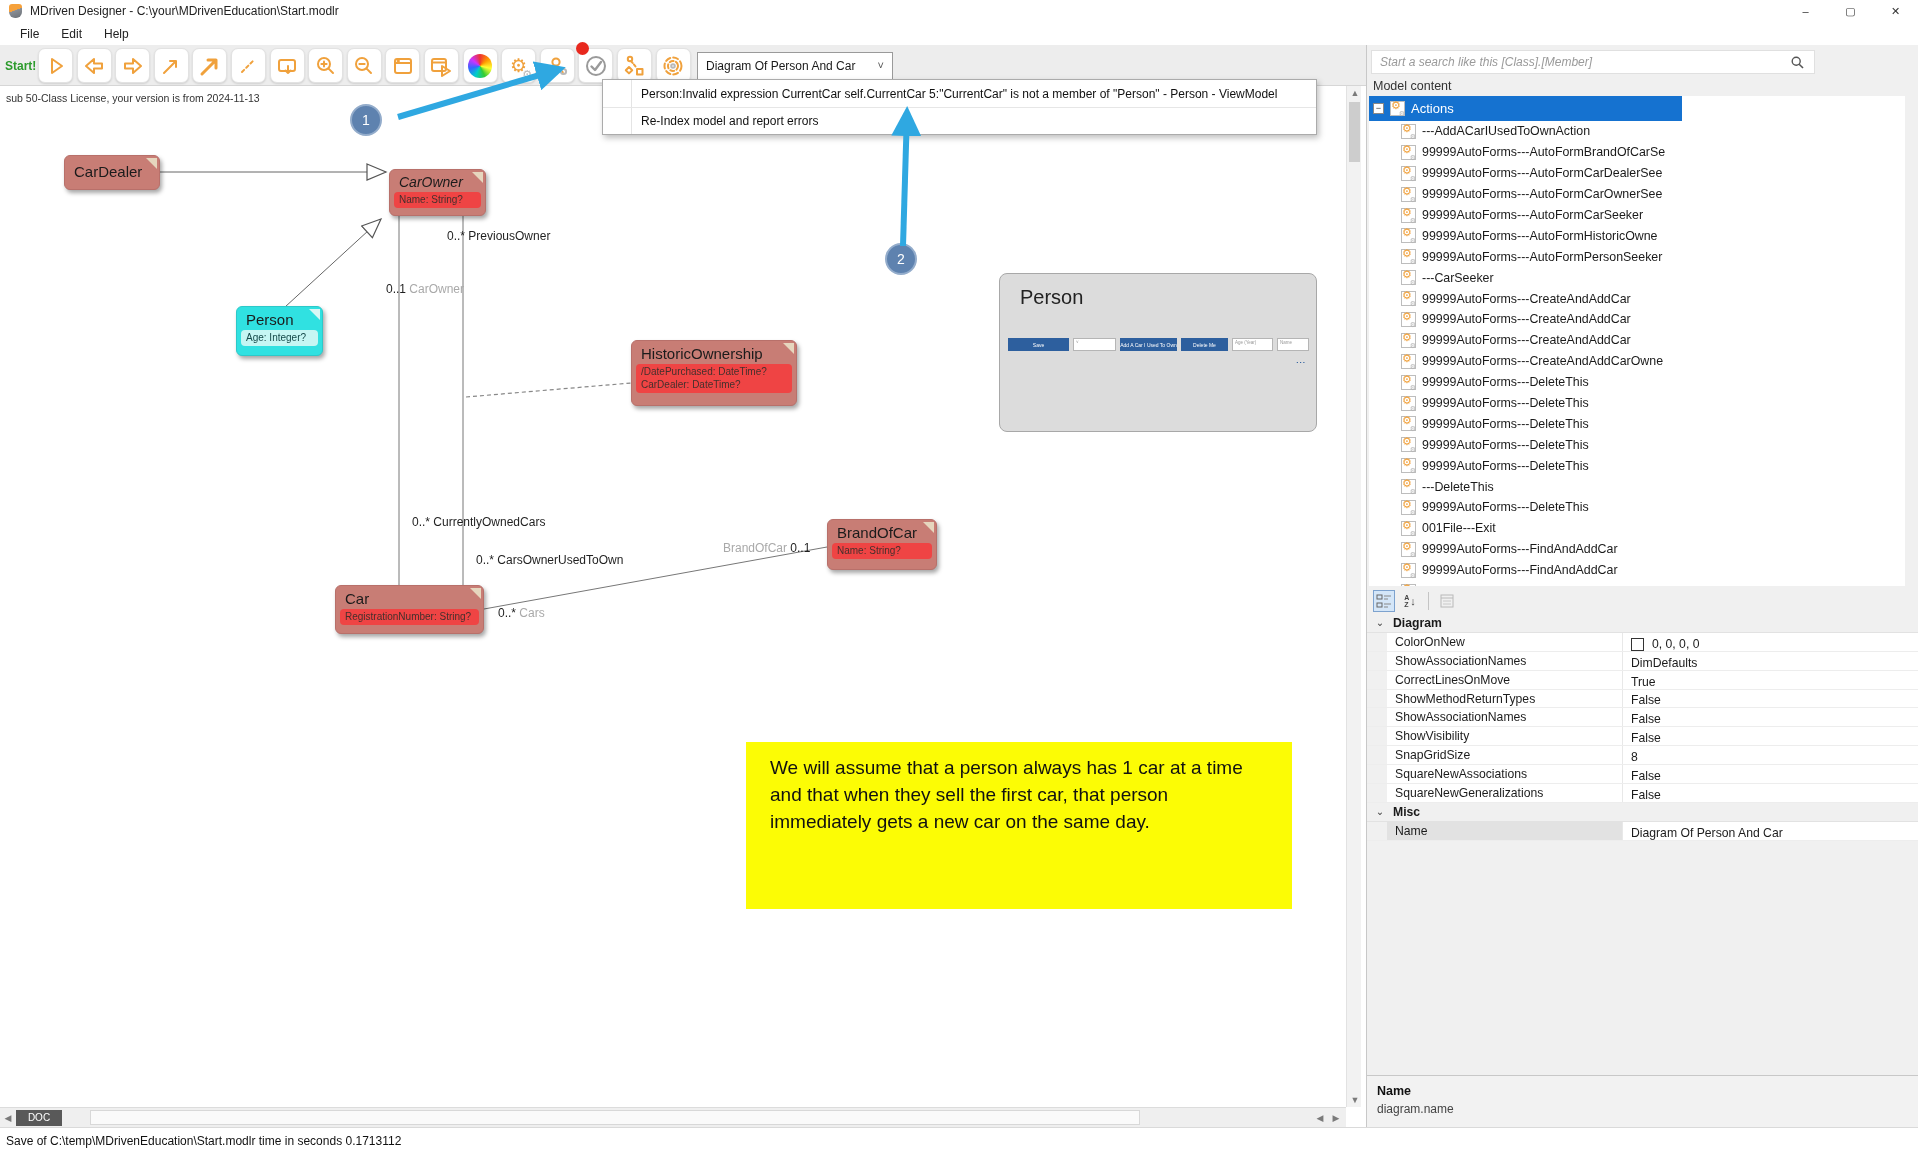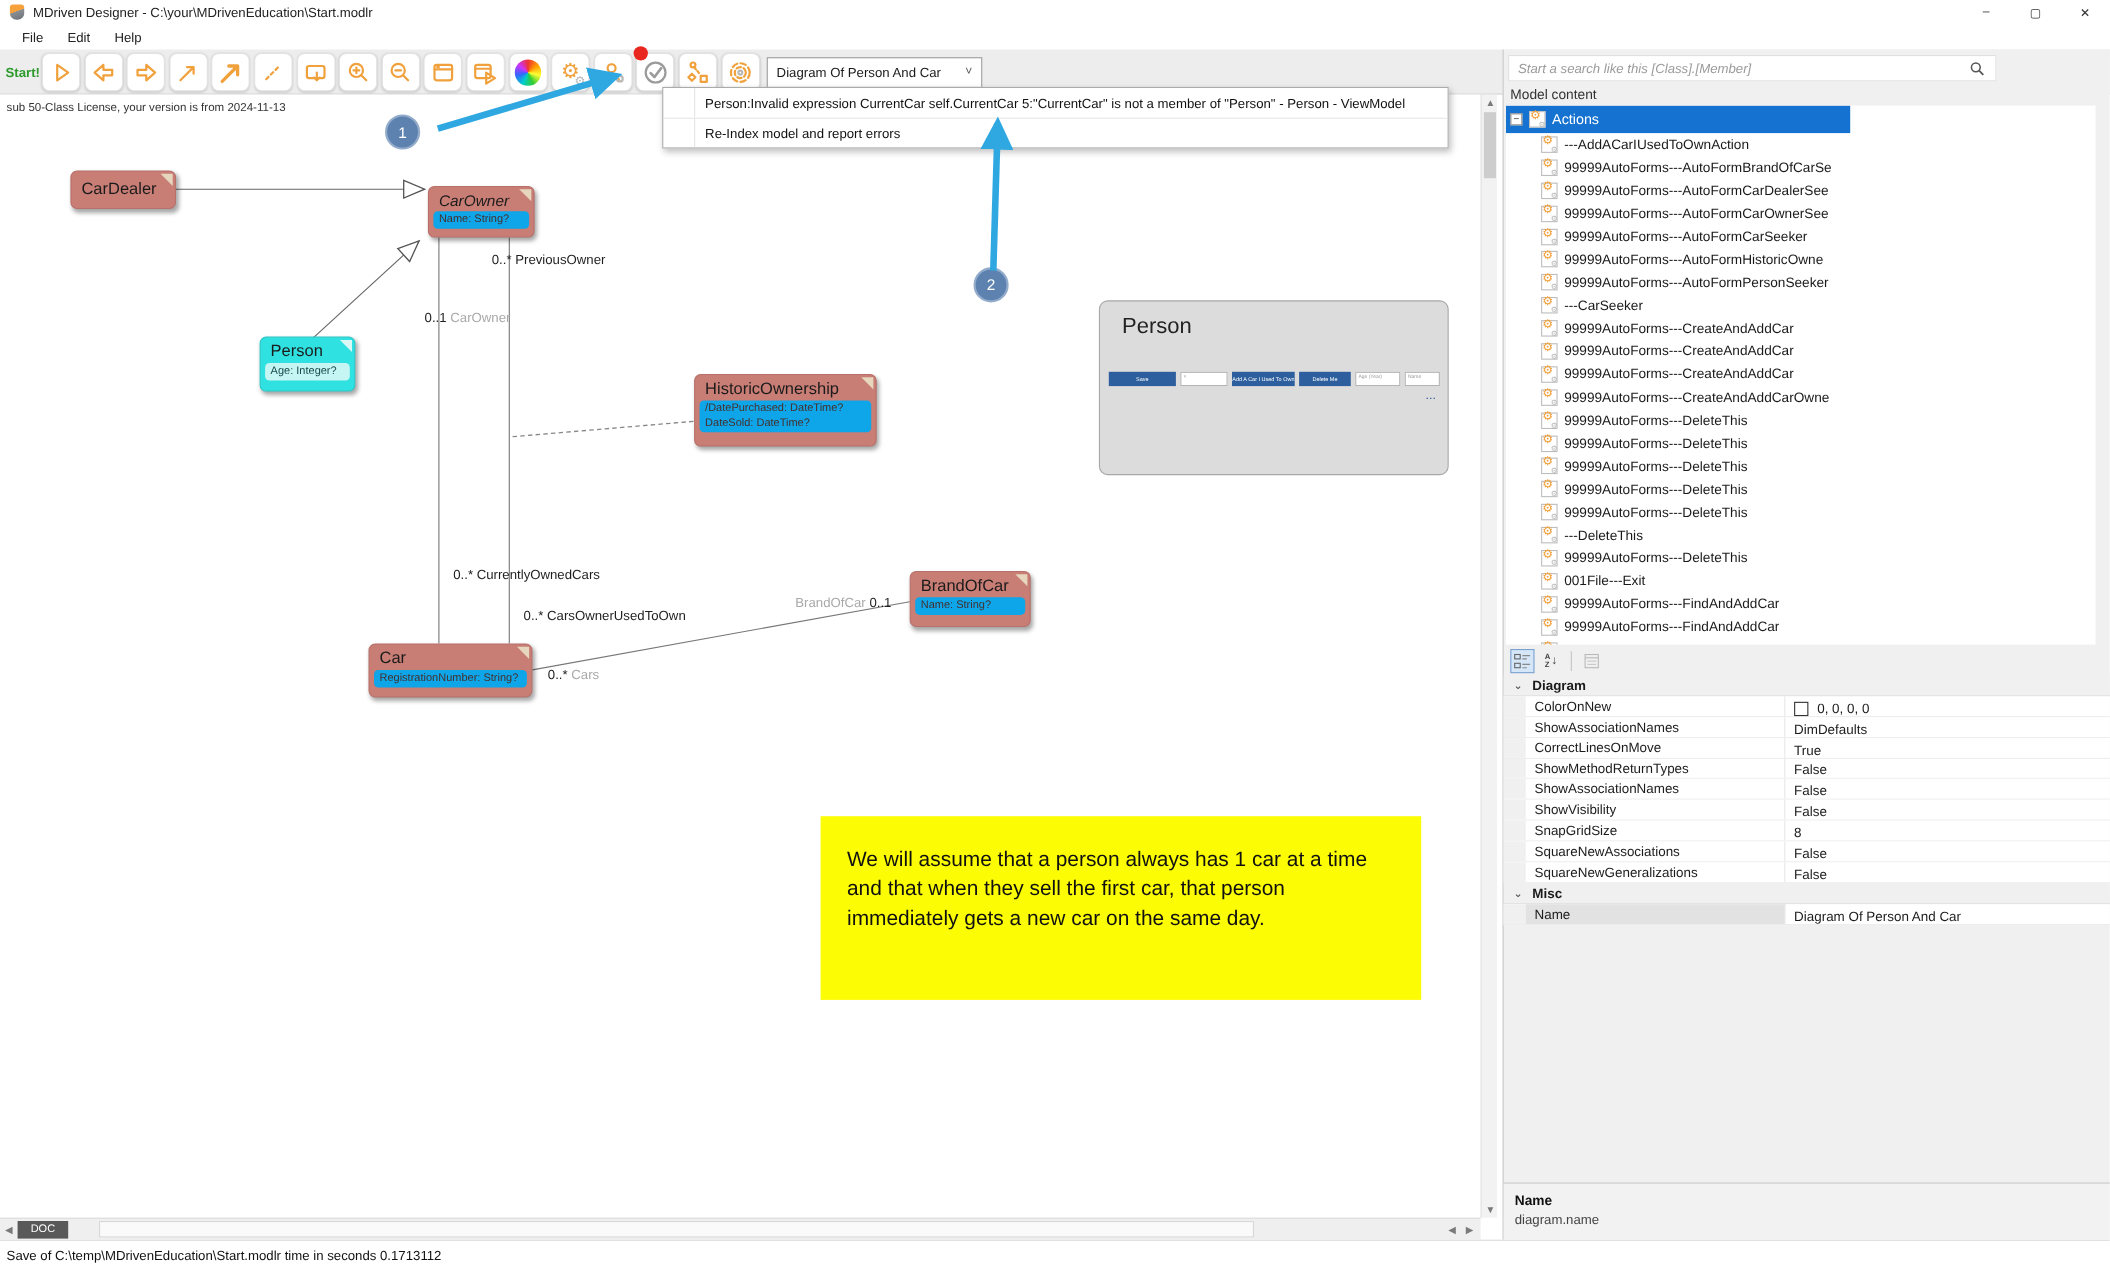--- a/index.html
+++ b/index.html
@@ -31,36 +31,36 @@
   .popup-gutter{position:absolute;left:28px;top:0;bottom:0;width:1px;background:#e4e4e4}
   
   .canvas{position:absolute;left:0;top:86px;width:1346px;height:1021px;background:#fff;overflow:hidden}
   .license{position:absolute;left:6px;top:6px;font-size:10.5px;color:#333}
   .uml-box{position:absolute;border-radius:6px;box-shadow:2px 3px 4px rgba(0,0,0,.35)}
   .uml-red{background:#c87d75;border:1px solid #b8706a}
   .uml-cyan{background:#30e1e1;border:1px solid #2cc9c9}
   .uml-title{font-size:15px;color:#1b1b1b;padding:4px 9px 2px}
   .uml-title.italic{font-style:italic}
   .uml-attrs{margin:0 4px 5px;padding:1px 5px 2px;border-radius:4px;font-size:10px;color:#45302d;line-height:13px}
-  .uml-red .uml-attrs{background:#0ea5e9}
+  .uml-red .uml-attrs{background:#ef4444}
   .uml-cyan .uml-attrs{background:#c5f6f3;color:#154a4a}
   .fold{position:absolute;top:2px;right:2px;width:0;height:0;border-top:11px solid #e6d6be;border-left:11px solid transparent}
   .uml-cyan .fold{border-top-color:#d9f7f5}
   .line-label{position:absolute;font-size:12px;white-space:nowrap}
   .line-label .dark{color:#1f1f1f}
   .line-label .gray{color:#a9a9a9}
   
   .vm-panel{position:absolute;left:999px;top:187px;width:318px;height:159px;background:#dcdcdc;border:1px solid #a8a8a8;border-radius:8px}
   .vm-title{font-size:20px;color:#222;padding:12px 0 0 20px}
   .vm-row{position:absolute;left:8px;top:64px;display:flex;gap:4px;align-items:flex-start}
   .vm-btn{background:#2d5f9e;color:#fff;font-size:5px;height:13px;display:flex;align-items:center;justify-content:center;overflow:hidden;white-space:nowrap;padding:0 2px}
   .vm-combo,.vm-input{background:#fff;border:1px solid #b5b5b5;height:13px;font-size:4.5px;color:#999;padding:1px 2px;overflow:hidden;white-space:nowrap}
   .vm-more{position:absolute;right:10px;top:82px;color:#2d5f9e;font-size:8px;font-weight:bold;letter-spacing:1px}
   
-  .note{position:absolute;left:746px;top:656px;width:546px;height:167px;background:#fcfc05;padding:26px 0 0 24px}
+  .note{position:absolute;left:746px;top:656px;width:546px;height:167px;background:#fcfc05;padding:12px 0 0 24px}
   .note div{font-size:19px;color:#111;line-height:27px}
   
   .step-circle{position:absolute;width:32px;height:32px;border-radius:50%;background:#5e82af;border:2px solid #93accb;color:#fff;font-size:14px;display:flex;align-items:center;justify-content:center;z-index:25}
   
   .vscroll{position:absolute;width:15px;background:#f2f2f2;border-left:1px solid #e2e2e2}
   .hscroll-row{position:absolute;left:0;top:1107px;width:1346px;height:20px;background:#efefef;border-top:1px solid #dcdcdc;display:flex;align-items:center}
   .scroll-arrow{font-size:9px;color:#7a7a7a;width:16px;text-align:center}
   .doc-tab{background:#595959;color:#fff;font-size:10px;height:16px;min-width:46px;display:flex;align-items:center;justify-content:center}
   .h-thumb{position:absolute;left:90px;top:2px;width:1050px;height:15px;background:#fafafa;border:1px solid #d8d8d8}
   .v-thumb{position:absolute;left:2px;width:11px;background:#cdcdcd}
@@ -269,21 +269,21 @@
   <div class="uml-box uml-cyan" style="left:236px;top:220px;width:87px;height:50px">
     <div class="fold"></div>
     <div class="uml-title">Person</div>
     <div class="uml-attrs">Age: Integer?</div>
   </div>
   <div class="uml-box uml-red" style="left:631px;top:254px;width:166px;height:66px">
     <div class="fold"></div>
     <div class="uml-title">HistoricOwnership</div>
     <div class="uml-attrs">
       <div>/DatePurchased: DateTime?</div>
-      <div>DateSold: DateTime?</div>
+      <div>CarDealer: DateTime?</div>
     </div>
   </div>
   <div class="uml-box uml-red" style="left:335px;top:499px;width:149px;height:49px">
     <div class="fold"></div>
     <div class="uml-title">Car</div>
     <div class="uml-attrs">RegistrationNumber: String?</div>
   </div>
   <div class="uml-box uml-red" style="left:827px;top:433px;width:110px;height:51px">
     <div class="fold"></div>
     <div class="uml-title">BrandOfCar</div>

